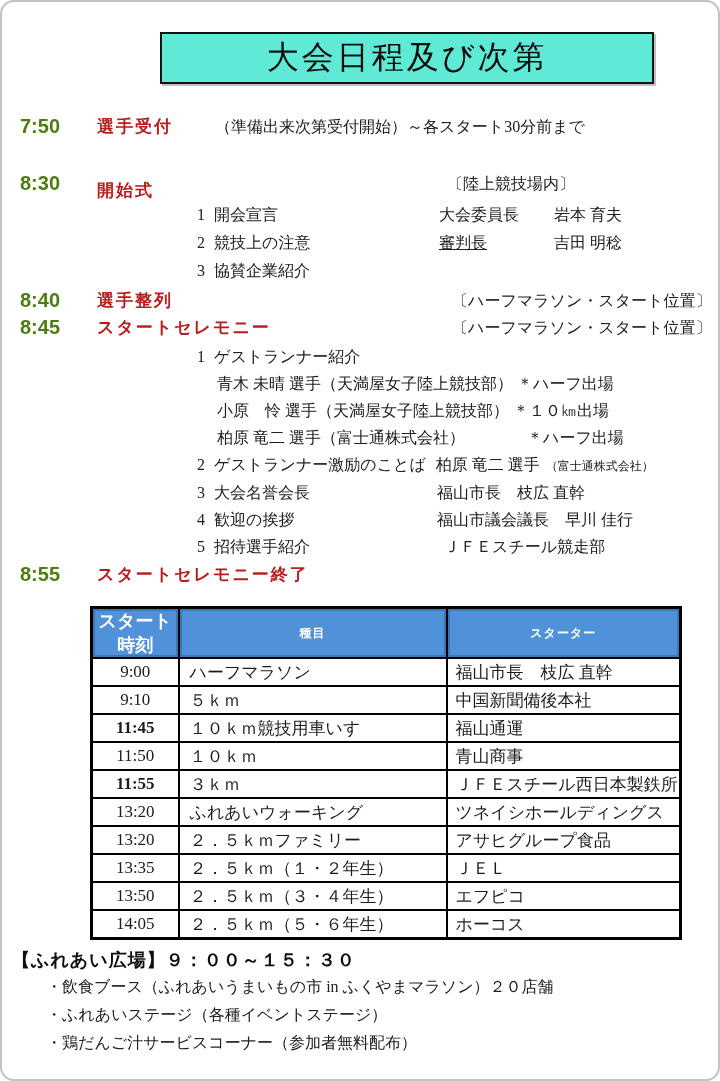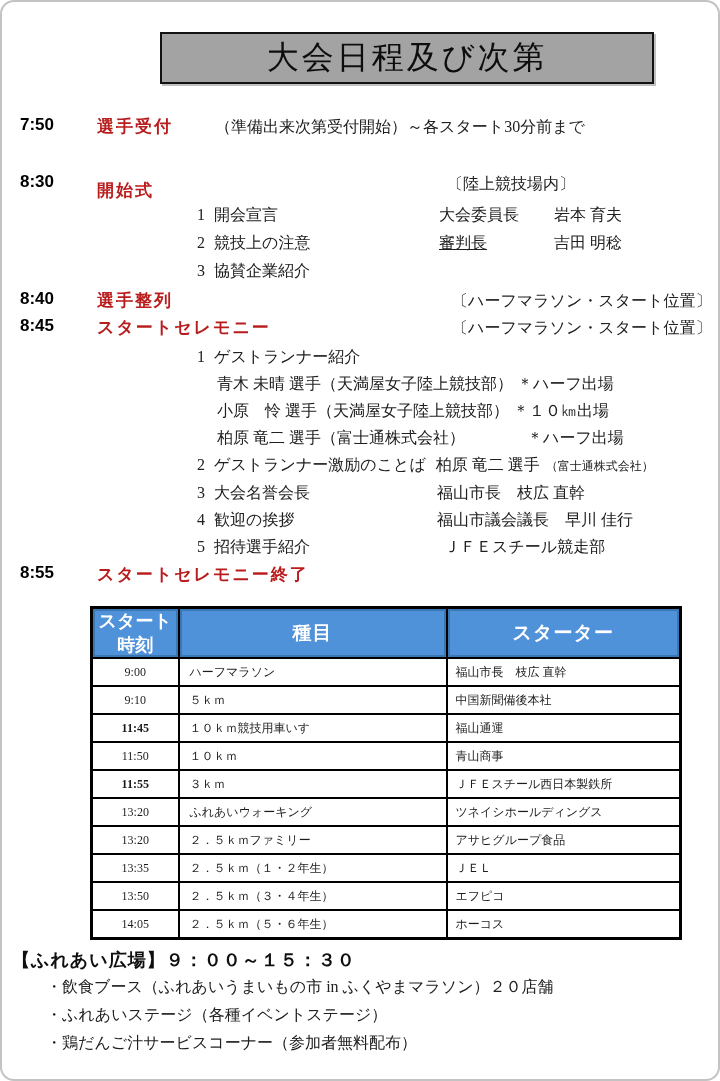--- a/index.html
+++ b/index.html
@@ -6,49 +6,49 @@
   .page {
     position:relative; width:720px; height:1081px; margin:0 auto;
     background:#ffffff; box-sizing:border-box; overflow:hidden;
     border:2px solid #c3c3c3; border-radius:14px;
     font-family:"Liberation Serif","DejaVu Serif",serif; color:#1d1d1d;
   }
   .abs { position:absolute; white-space:nowrap; }
   
   .title-box {
     position:absolute; left:158px; top:30px; width:490px; height:48px;
-    border:2px solid #121212; background:#a3a3a3;
+    border:2px solid #121212; background:#5eead4;
     box-shadow:2px 2px 0 rgba(140,140,140,.55);
     display:flex; align-items:center; justify-content:center;
   }
   .title-text { font-size:32px; letter-spacing:3px; color:#0d0d0d; }
   
-  .t   { font-family:"Liberation Sans","DejaVu Sans",sans-serif; font-weight:bold; font-size:17px; color:#000000; }
+  .t   { font-family:"Liberation Sans","DejaVu Sans",sans-serif; font-weight:bold; font-size:20px; color:#4d7c0f; }
   .lbl { font-family:"Liberation Sans","DejaVu Sans",sans-serif; font-weight:bold; font-size:17px; letter-spacing:2px; color:#b91c1c; }
   .body { font-size:16px; color:#202020; }
   .no { display:inline-block; margin-right:9px; }
   .small-paren { font-size:12px; margin-left:6px; }
   .g-entry { margin-left:4px; }
   .g-entry-wide { margin-left:62px; }
   .name-gap { margin-left:10px; }
   
   .sched-table {
     position:absolute; left:88px; top:604px; width:589px;
     border-collapse:collapse; table-layout:fixed;
     border:3px solid #000;
   }
   .sched-table th {
     background:var(--table_header_bg,#4f92d9); color:var(--table_header_text,#ffffff);
     font-family:"Liberation Sans","DejaVu Sans",sans-serif; font-weight:bold;
-    font-size:19px; letter-spacing:1px; height:30px; border:2px solid #000;
+    font-size:12px; letter-spacing:1px; height:30px; border:2px solid #000;
     box-shadow:inset 0 0 0 2px rgba(36,84,138,.45); text-align:center; padding:0;
   }
   .sched-table th.th-time { font-size:18px; letter-spacing:0; }
   .sched-table td {
-    border:2px solid #000; height:26px; font-size:12px; color:#1c1c1c;
+    border:2px solid #000; height:26px; font-size:17px; color:#1c1c1c;
     padding:0; overflow:hidden; white-space:nowrap;
   }
   .c-time { text-align:center; }
   .c-event { padding-left:10px !important; }
   .c-starter { padding-left:8px !important; }
   tr.bt .c-time { font-weight:bold; }
   
   .plaza-heading {
     font-family:"Liberation Sans","DejaVu Sans",sans-serif; font-weight:bold;
     font-size:18px; letter-spacing:1px; color:#0f0f0f;

